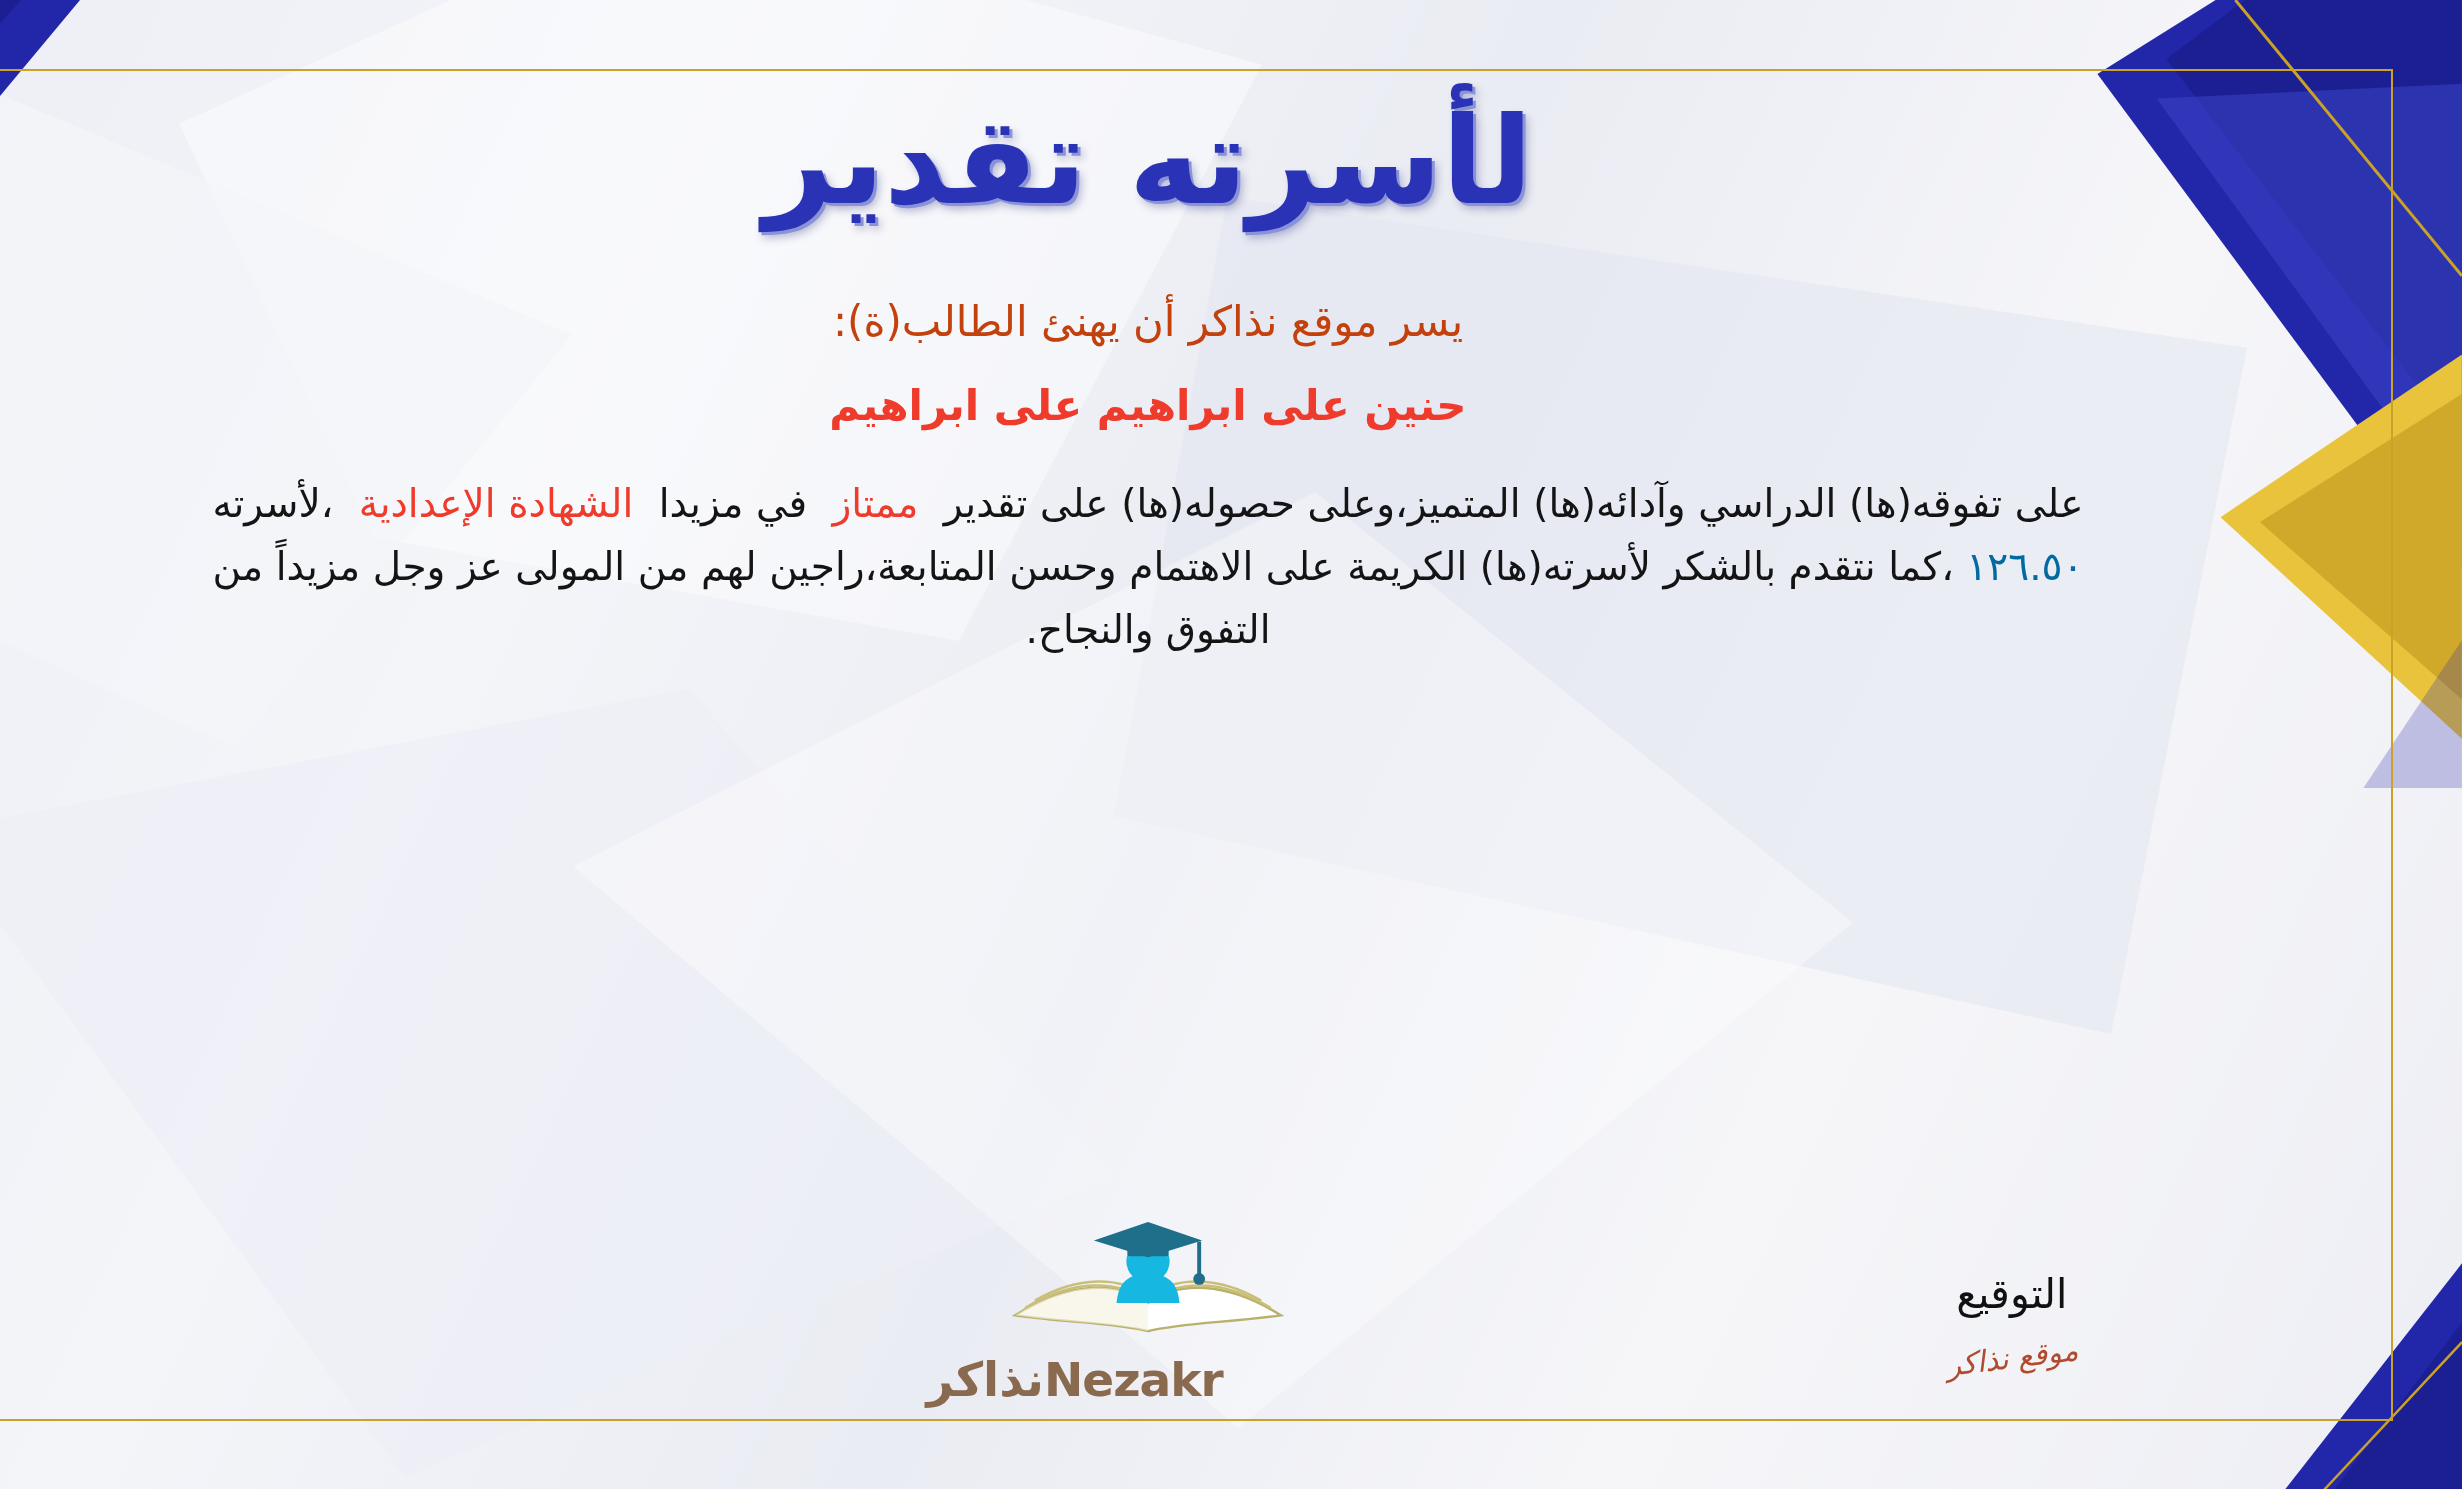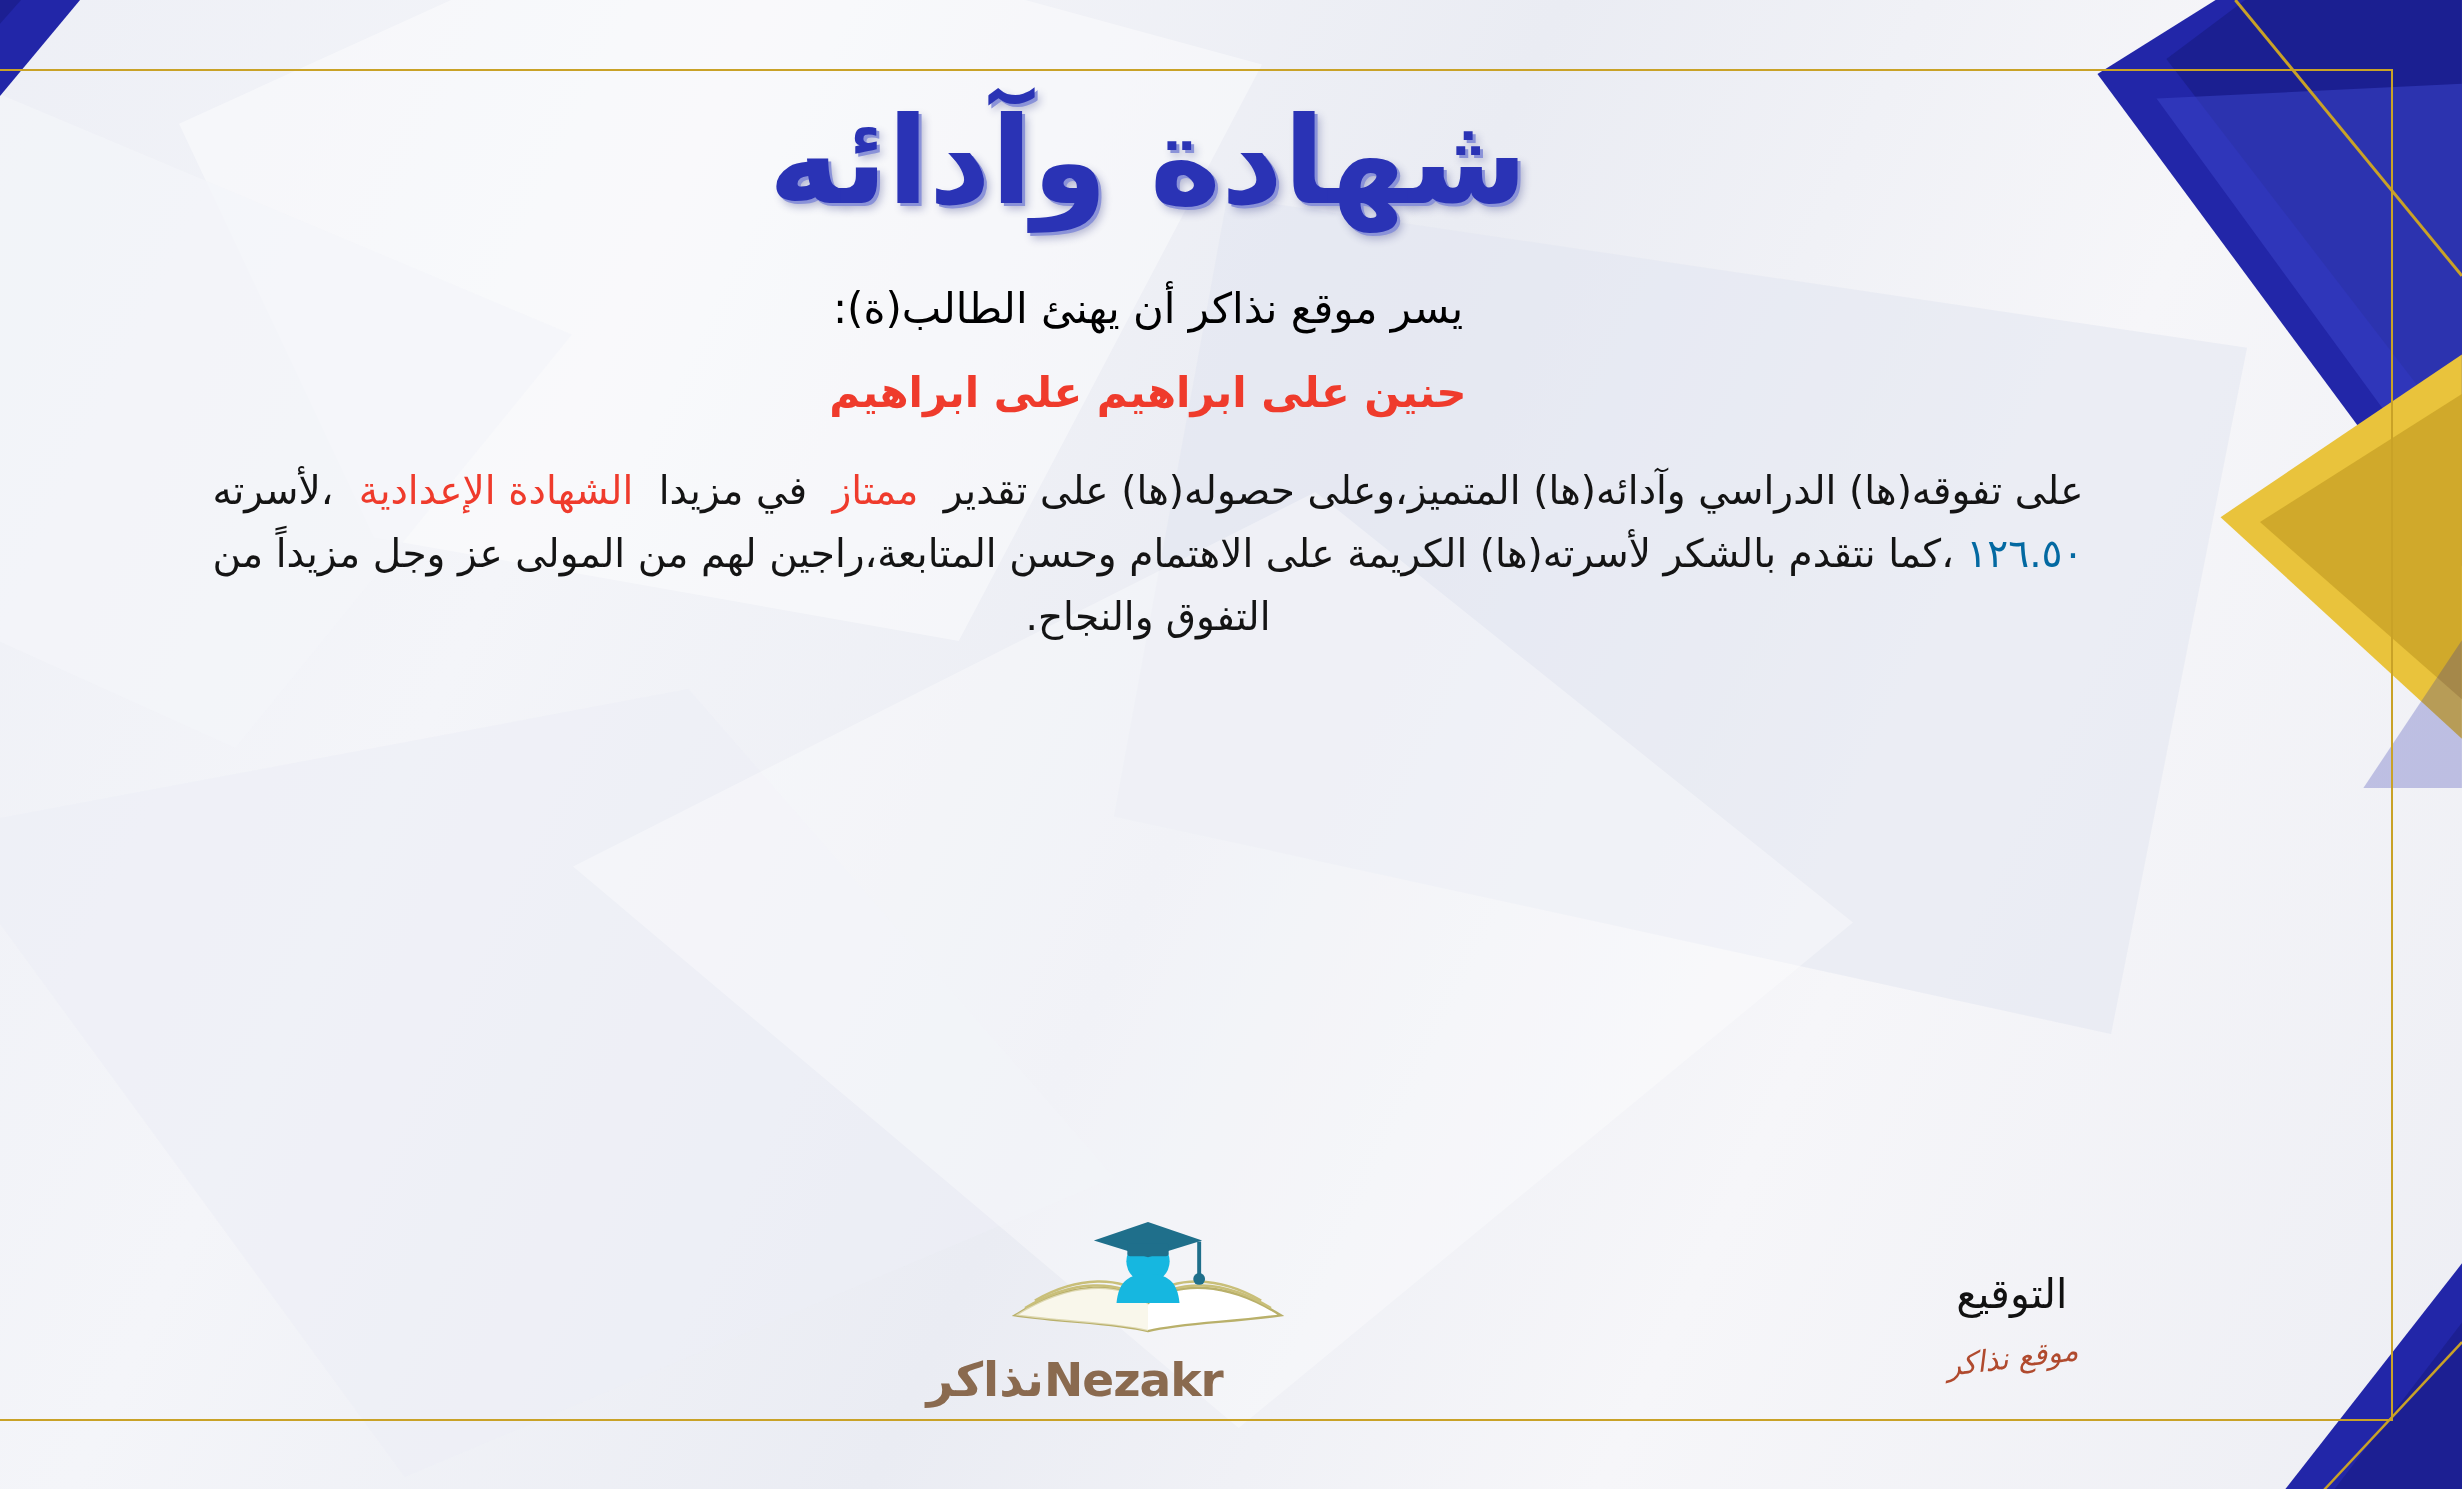--- a/index.html
+++ b/index.html
@@ -99,24 +99,25 @@
     text-shadow:
        3px 3px 0 #8a92d8,
        4.9px 5.9px 8.9px rgba(30,36,120,0.30);
     margin: 0 0 59px 0;
     direction: rtl;
     white-space: nowrap;
   }
 
   .intro-line {
     font-size: 42px;
-    color: #000000;
+    color: #c2410c;
     margin-bottom: 35px;
     direction: rtl;
     text-align: center;
+    margin-top: 13px;
   }
 
   .student-name {
     font-size: 42px;
     color: #ef3b2c;
     margin-bottom: 42px;
     direction: rtl;
     text-align: center;
     font-weight: bold;
   }
@@ -239,21 +240,21 @@
       <polygon points="900,700 900,240 540,700" fill="#2226a8"></polygon>
       <polygon points="900,700 900,360 640,700" fill="#1b1f8e" opacity="0.85"></polygon>
       <path d="M900,400 L620,700" stroke="#c9a227" stroke-width="5" fill="none"></path>
     </svg>
   </div>
 
   <div class="inner-frame"></div>
 
   <div class="content">
 
-    <div class="cert-title">شهادة وآدائه</div>
+    <div class="cert-title">لأسرته تقدير</div>
 
     <div class="intro-line">يسر موقع نذاكر أن يهنئ الطالب(ة):</div>
 
     <div class="student-name">حنين على ابراهيم على ابراهيم</div>
 
     <div class="body-text">
       <span>على تفوقه(ها) الدراسي وآدائه(ها) المتميز،وعلى حصوله(ها) على تقدير</span>
       <span class="hl">ممتاز</span>
       <span>في مزيدا</span>
       <span class="hl">الشهادة الإعدادية</span>

